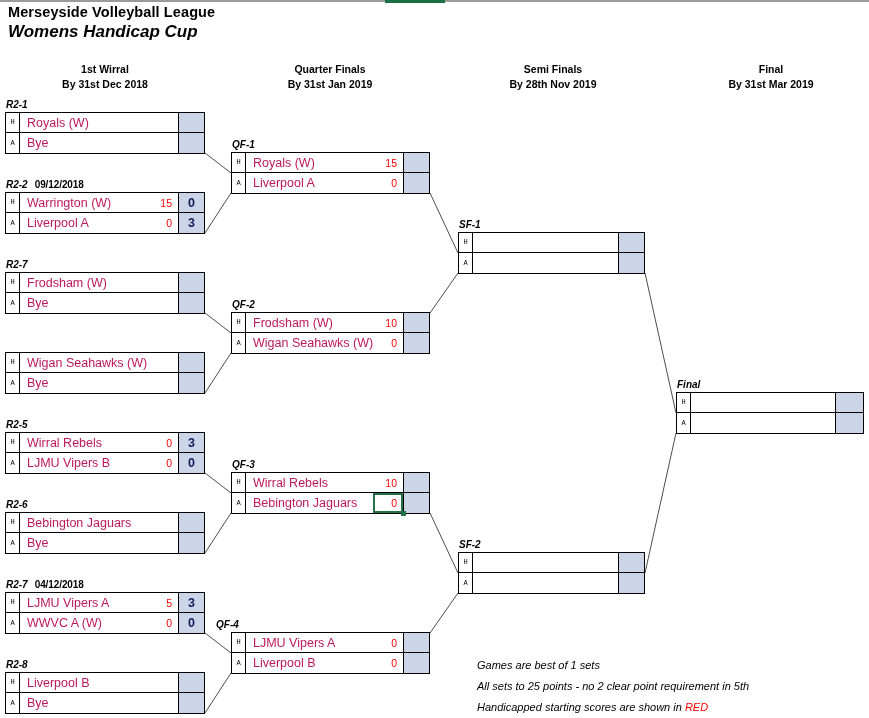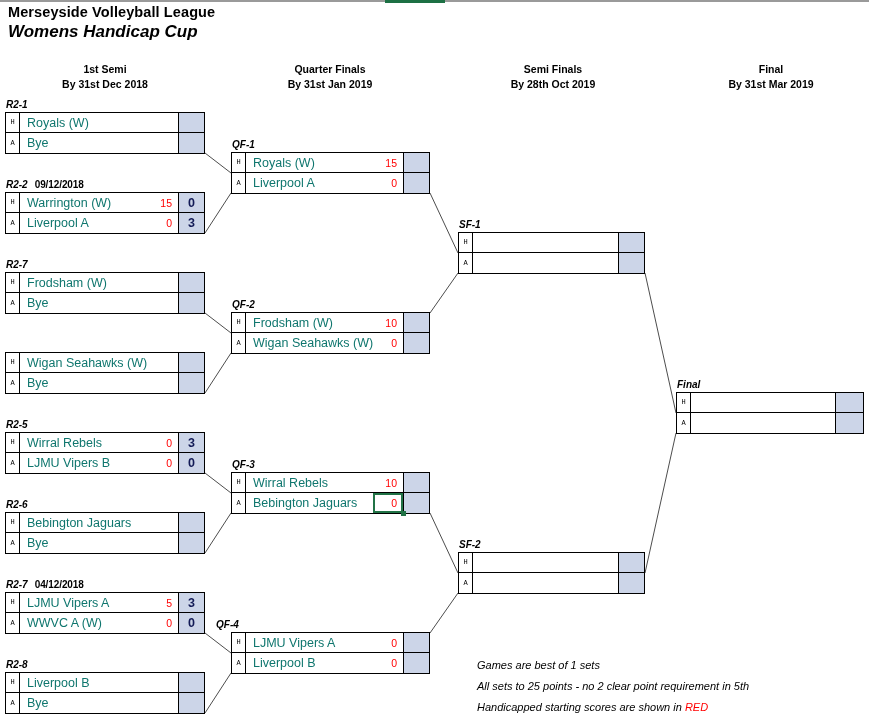--- a/index.html
+++ b/index.html
@@ -108,21 +108,21 @@
     justify-content: center;
     color: #000;
     line-height: 1;
   }
   .team {
     flex: 1 1 auto;
     display: flex;
     align-items: center;
     padding-left: 7px;
     font-size: 12.5px;
-    color: #0f766e;
+    color: #be185d;
     white-space: nowrap;
     overflow: hidden;
   }
   .hcap {
     box-sizing: border-box;
     width: 30px;
     flex: 0 0 30px;
     display: flex;
     align-items: center;
     justify-content: flex-end;
@@ -184,30 +184,30 @@
 
 <div id="page">
 
   <div class="top-rule"></div>
   <div class="top-green"></div>
 
   <div class="title-main">Merseyside Volleyball League</div>
   <div class="title-sub">Womens Handicap Cup</div>
 
   <div class="round-head" style="left:15px; top:62px; width:180px;">
-    <span>1st Semi</span>
+    <span>1st Wirral</span>
     <span class="rh-line2">By 31st Dec 2018</span>
   </div>
   <div class="round-head" style="left:240px; top:62px; width:180px;">
     <span>Quarter Finals</span>
     <span class="rh-line2">By 31st Jan 2019</span>
   </div>
   <div class="round-head" style="left:463px; top:62px; width:180px;">
     <span>Semi Finals</span>
-    <span class="rh-line2">By 28th Oct 2019</span>
+    <span class="rh-line2">By 28th Nov 2019</span>
   </div>
   <div class="round-head" style="left:681px; top:62px; width:180px;">
     <span>Final</span>
     <span class="rh-line2">By 31st Mar 2019</span>
   </div>
 
   <svg class="conn" style="left:0; top:0;" width="869" height="718">
 
     <line x1="205" y1="153" x2="231" y2="173"></line>
     <line x1="205" y1="233" x2="231" y2="193"></line>

